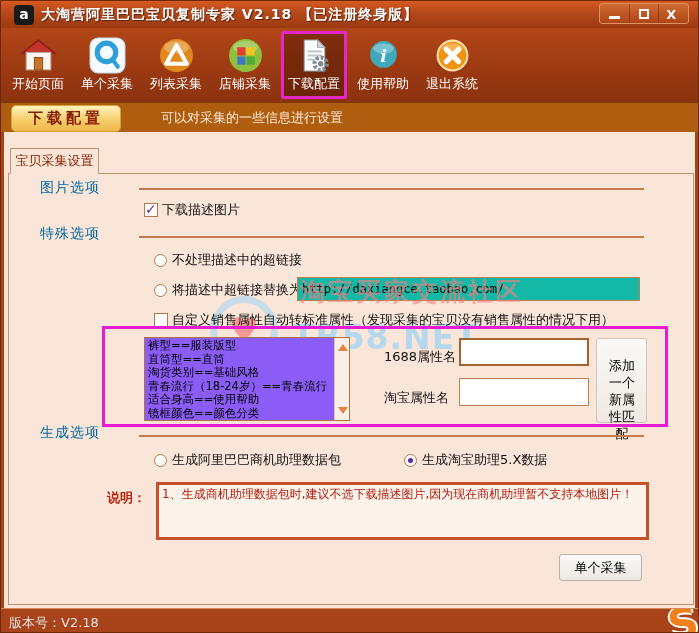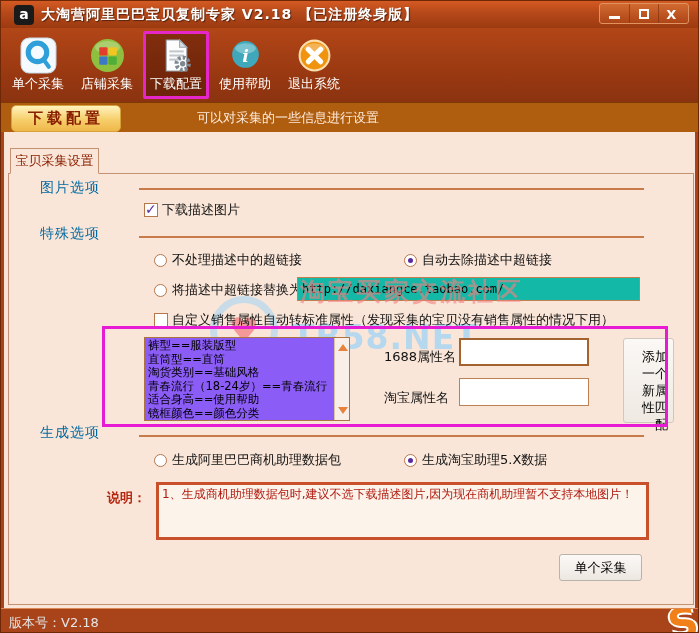--- a/index.html
+++ b/index.html
@@ -32,21 +32,21 @@
   .tool svg { width:37px; height:37px; display:block; margin:0 auto 1px auto; }
   .tool.active { background:rgba(55,10,0,.38); border:3px solid #E527C9; border-radius:2px; }
 
   
   .banner { position:relative; height:30px; background:#AF5D0E; border-top:1px solid #7E3A05; }
   .banner-tab { position:absolute; left:10px; top:2px; width:110px; height:27px;
     background:linear-gradient(#FFF3BC,#F6CE6B 55%,#EFB84A);
     border:1px solid #D8A23A; border-radius:5px; color:#8B2000; font-size:15px;
     font-weight:bold; text-align:center; line-height:25px; letter-spacing:4px; cursor:pointer; }
   .banner-desc { position:absolute; left:160px; top:0; height:30px; line-height:30px;
-    color:#FFEBDC; font-size:13px;margin-left:36px; }
+    color:#FFEBDC; font-size:13px; }
 
   
   .content { position:relative; margin:0 3px; height:476px; background:#FAE6D8; }
   .panel-border { position:absolute; left:4px; top:41px; width:686px; height:432px;
     border:1px solid #C39272; }
   .page-tab { position:absolute; left:6px; top:16px; width:89px; height:26px;
     background:#FAE6D8; border:1px solid #C39272; border-bottom:1px solid #FAE6D8;
     color:#8B2000; font-size:13px; text-align:center; line-height:24px; z-index:2; cursor:pointer; }
   .sec-label { position:absolute; left:36px; color:#0369a1; font-size:14px; letter-spacing:1px; }
   .hr { position:absolute; left:135px; width:505px; height:2px; background:#C97A4B; }
@@ -75,24 +75,24 @@
     background:#F8F0E8; border-left:1px solid #DCC4AC; }
   .arr { position:absolute; left:3px; width:0; height:0; cursor:pointer;
     border-left:5px solid transparent; border-right:5px solid transparent; }
   .arr-up { top:6px; border-bottom:7px solid #E8823F; }
   .arr-dn { bottom:6px; border-top:7px solid #E8823F; }
 
   .fld-label { position:absolute; font-size:13px; color:#111; }
   .attr-input { position:absolute; left:455px; width:130px; height:28px; background:#fff; }
   .attr-input.focus { border:2px solid #A4622F; }
   .attr-input.normal { border:1px solid #BE8152; }
-  .add-btn { position:absolute; left:619px; top:206px; width:51px; height:85px;
+  .add-btn { position:absolute; left:592px; top:206px; width:51px; height:85px;
     background:linear-gradient(#FBF8F5,#EFE9E2); border:1px solid #CFC8C0; border-radius:3px;
-    font-size:13px; line-height:17px; padding:9px 5px 0 6px; color:#000;
-    word-break:break-all; cursor:pointer; font-family:inherit; text-align:right; }
+    font-size:13px; line-height:17px; padding:18px 5px 0 6px; color:#000;
+    word-break:break-all; cursor:pointer; font-family:inherit; text-align:center; }
 
   .note-label { position:absolute; left:103px; top:357px; color:#B4250F; font-size:13px;
     font-weight:bold; }
   .note-box { position:absolute; left:152px; top:350px; width:493px; height:58px;
     border:3px solid #C8512B; background:#FCF3EA; color:#B01A0F; font-size:12px;
     line-height:14px; padding:2px 3px; }
   .note-box p { padding-left:16px; text-indent:-16px; }
 
   .save-btn { position:absolute; left:555px; top:422px; width:83px; height:27px;
     background:linear-gradient(#FBF9F7,#EDE7E1); border:1px solid #B9B3AB; border-radius:3px;
@@ -133,25 +133,41 @@
         </div>
       <div class="win-btn">
           <div class="glyph-close">X</div>
         </div>
     </div>
   </div>
 
   <div class="toolbar">
     <div class="tool">
       <svg viewBox="0 0 36 36">
+        <polygon points="18,3 34,16 2,16" fill="#C4332B" stroke="#8E1F1A" stroke-width="1.5"></polygon>
+        <rect x="6" y="15" width="24" height="17" fill="#FDF6F0" stroke="#B9A79B"></rect>
+        <rect x="14" y="20" width="8" height="12" fill="#C8742C" stroke="#8E5018"></rect>
+      </svg>
+      <span>开始页面</span>
+    </div>
+    <div class="tool">
+      <svg viewBox="0 0 36 36">
         <rect x="1" y="1" width="34" height="34" rx="8" fill="#F4FAFD" stroke="#C8DCE8"></rect>
         <circle cx="17" cy="15" r="9" fill="none" stroke="#2E9FD8" stroke-width="5"></circle>
         <line x1="23" y1="22" x2="28" y2="29" stroke="#2E9FD8" stroke-width="4" stroke-linecap="round"></line>
       </svg>
       <span>单个采集</span>
+    </div>
+    <div class="tool">
+      <svg viewBox="0 0 36 36">
+        <circle cx="18" cy="18" r="16" fill="#E08A1E"></circle>
+        <ellipse cx="18" cy="10" rx="12" ry="6" fill="rgba(255,255,255,.28)"></ellipse>
+        <polygon points="18,8 28,26 8,26" fill="none" stroke="#fff" stroke-width="4" stroke-linejoin="round"></polygon>
+      </svg>
+      <span>列表采集</span>
     </div>
     <div class="tool">
       <svg viewBox="0 0 36 36">
         <circle cx="18" cy="18" r="16" fill="#8FBF3F"></circle>
         <ellipse cx="18" cy="10" rx="12" ry="6" fill="rgba(255,255,255,.25)"></ellipse>
         <rect x="10" y="10" width="8" height="8" rx="1" fill="#E23E2B"></rect>
         <rect x="19" y="10" width="8" height="8" rx="1" fill="#F2C51F"></rect>
         <rect x="10" y="19" width="8" height="8" rx="1" fill="#3D78C8"></rect>
         <rect x="19" y="19" width="8" height="8" rx="1" fill="#4FAE38"></rect>
       </svg>
@@ -210,26 +226,20 @@
         </span>
       <span>下载描述图片</span>
     </div>
 
     <div class="sec-label" style="top:93px">特殊选项</div>
     <div class="hr" style="top:104px"></div>
 
     <div class="row" style="left:150px; top:119px">
       <span class="radio"></span>
       <span>不处理描述中的超链接</span>
-    </div>
-    <div class="row" style="left:400px; top:119px">
-      <span class="radio">
-        <span class="dot"></span>
-        </span>
-      <span>自动去除描述中超链接</span>
     </div>
 
     <div class="row" style="left:150px; top:149px">
       <span class="radio"></span>
       <span>将描述中超链接替换为：</span>
     </div>
     <input class="url-input" type="text" value="http://daxiangce.taobao.com/" style="">
 
     <div class="row" style="left:150px; top:179px">
       <span class="checkbox"></span>

